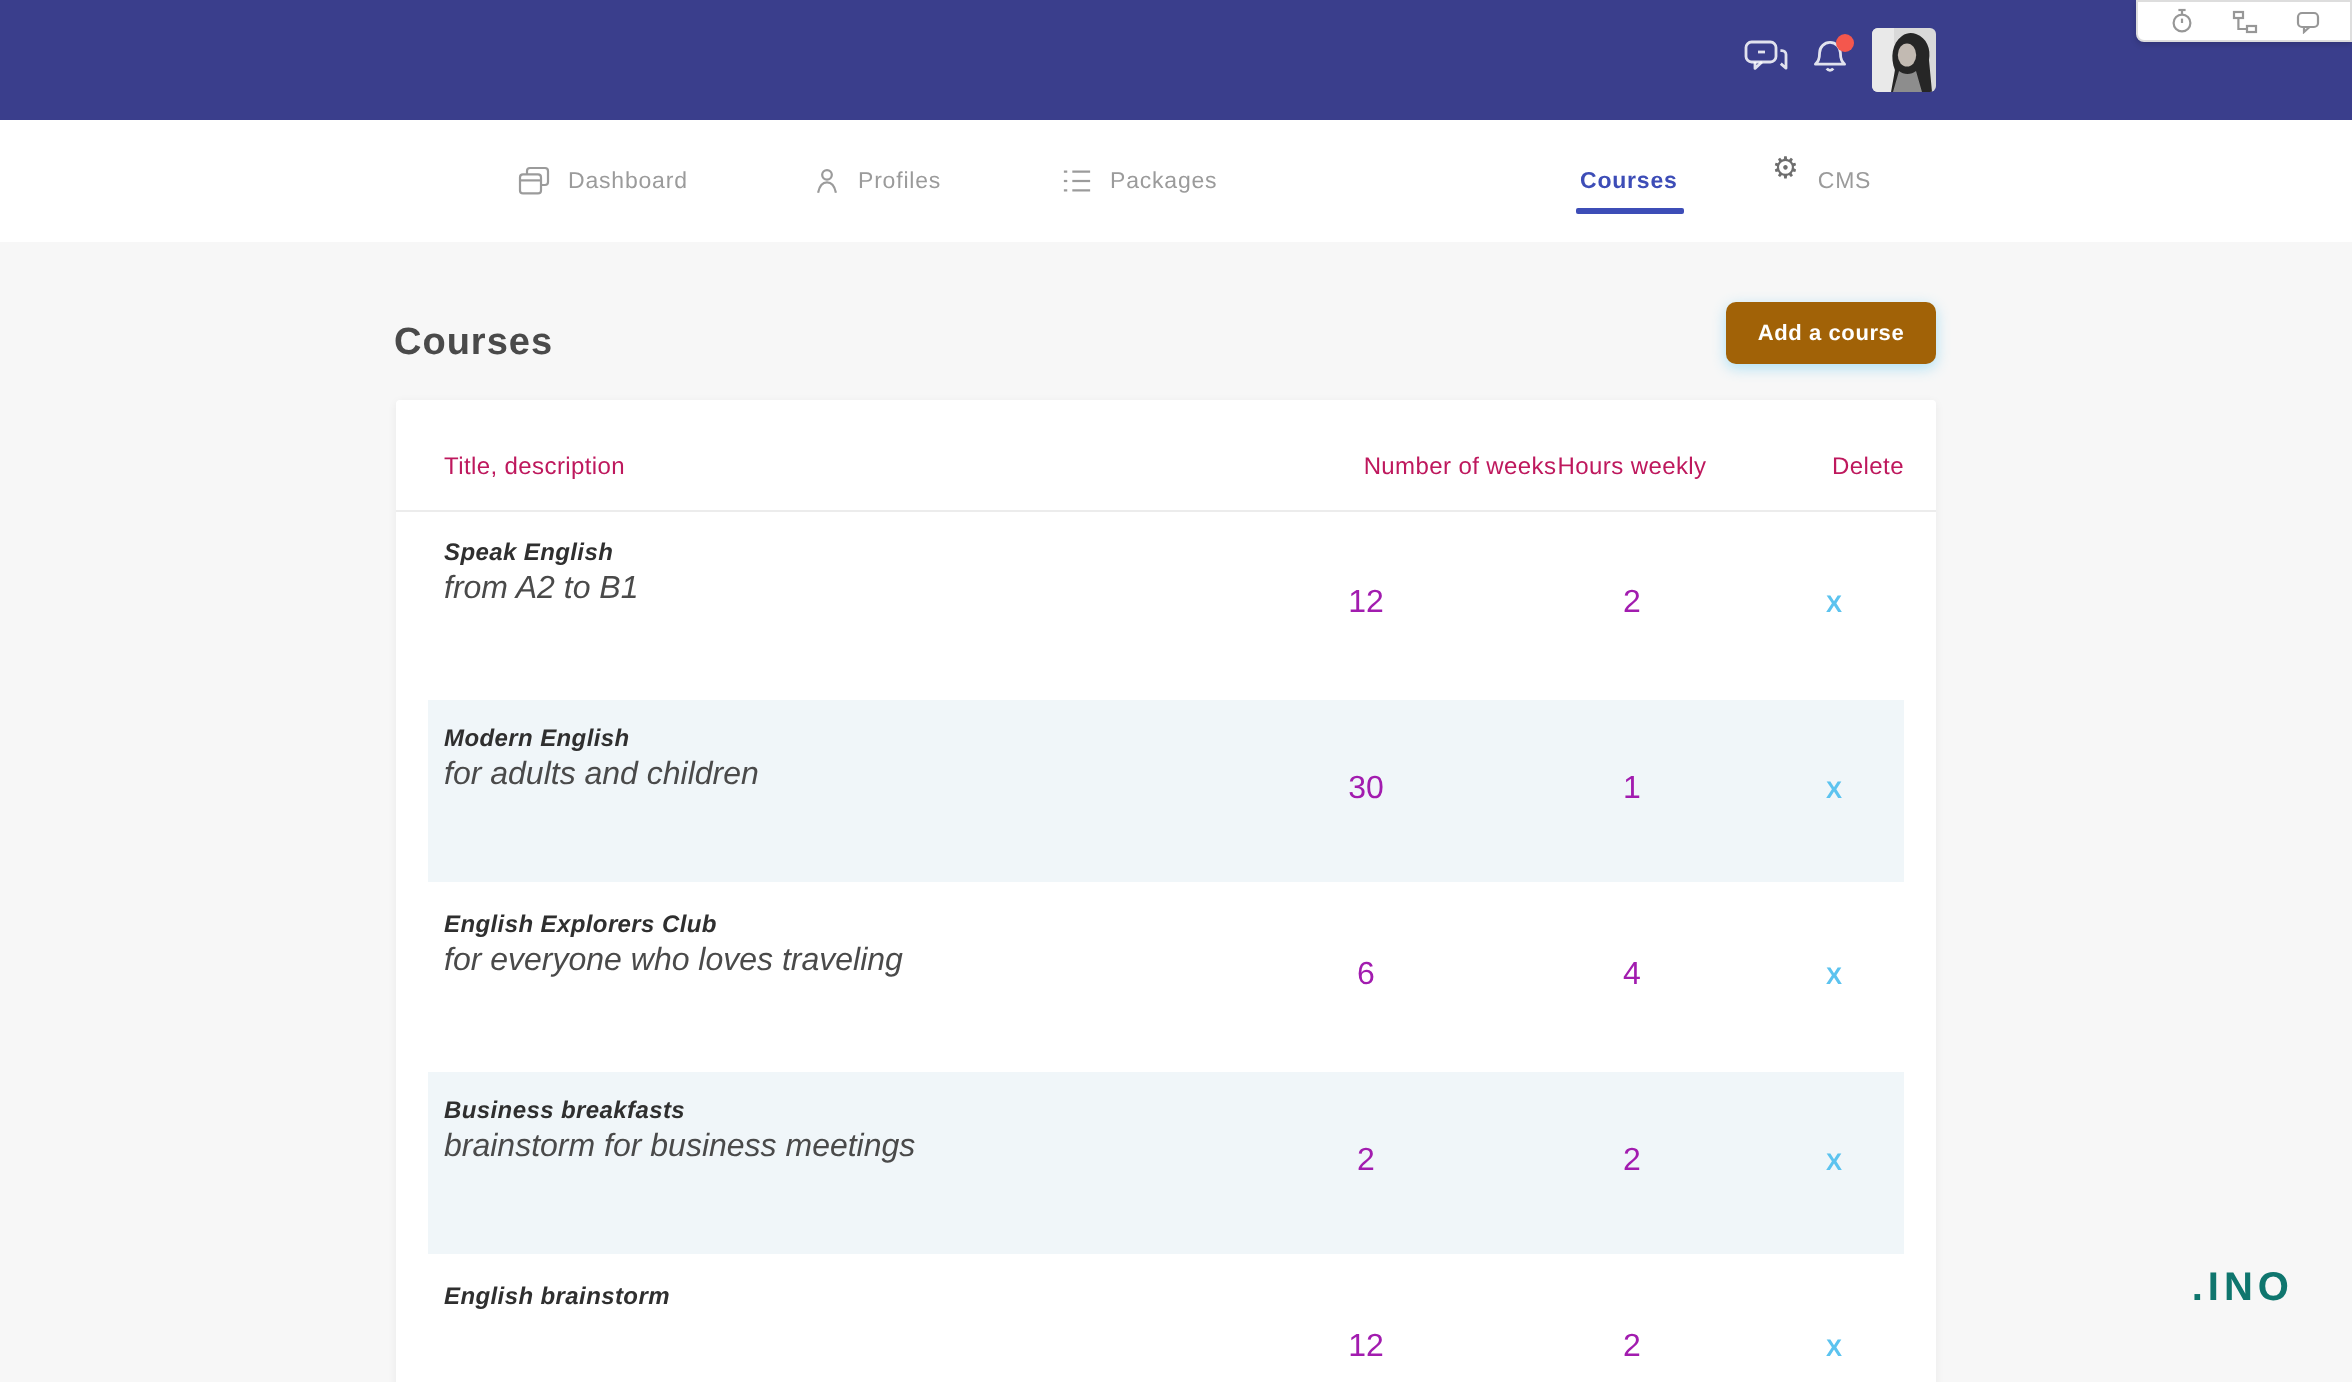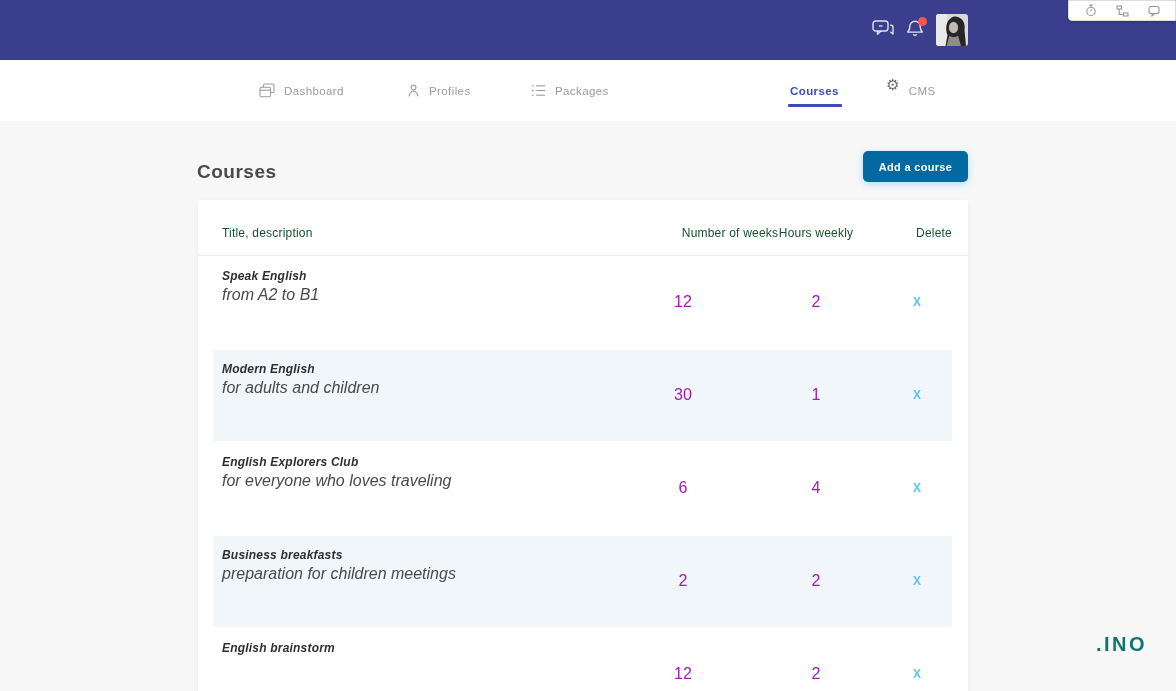--- a/index.html
+++ b/index.html
@@ -45,29 +45,29 @@
   .tab-underline { position:absolute; left:-2px; right:-3px; top:calc(100% + 7px);
     height:3px; background:#3d4db7; border-radius:1px; }
   .gear-glyph { font-size:15px; color:#6e6e6e; line-height:1;
     transform:translateY(-6px); }
 
   
   .main { position:relative; height:570px; background:#f7f7f7; overflow:hidden; }
   .page-title { position:absolute; left:197px; top:40px; font-size:19px;
     color:#4a4a4a; letter-spacing:.5px; }
   .add-btn { position:absolute; top:30px; right:208px; width:105px; height:31px;
-    background:#0369a1; color:#ffffff; font-family:inherit; font-size:11px;
+    background:#a16207; color:#ffffff; font-family:inherit; font-size:11px;
     font-weight:bold; letter-spacing:.3px; border:none; border-radius:5px;
     cursor:pointer; box-shadow:0 2px 7px rgba(85,198,242,.45); }
 
   .card { position:absolute; left:198px; top:79px; width:770px; height:560px;
     background:#ffffff; border-radius:2px; box-shadow:0 1px 5px rgba(0,0,0,.06); }
   .thead { position:relative; height:56px; border-bottom:1px solid #ececec; }
   .th { position:absolute; top:33px; transform:translateY(-50%);
-    font-size:12px; color:#14532d; letter-spacing:.2px; }
+    font-size:12px; color:#be185d; letter-spacing:.2px; }
   .th-title  { left:24px; }
   .th-weeks  { left:485px; transform:translate(-50%,-50%);margin-left:47px; }
   .th-hours  { left:618px; transform:translate(-50%,-50%); }
   .th-delete { left:719px; transform:translate(-50%,-50%);margin-left:17px; }
 
   .row { position:relative; height:93px; }
   .row.alt::before { content:""; position:absolute; left:16px; right:16px;
     top:1px; bottom:1px; background:#f0f6f9; }
   .cell-title { position:absolute; left:24px; top:13px; z-index:1;font-style:italic; }
   .course-title { font-size:12px; font-weight:bold; color:#2f2f2f;
@@ -246,21 +246,21 @@
           <div class="course-desc">for everyone who loves traveling</div>
         </div>
         <span class="cell-num cell-weeks">6</span>
         <span class="cell-num cell-hours">4</span>
         <button class="cell-delete">X</button>
       </div>
 
       <div class="row alt">
         <div class="cell-title">
           <div class="course-title">Business breakfasts</div>
-          <div class="course-desc">preparation for children meetings</div>
+          <div class="course-desc">brainstorm for business meetings</div>
         </div>
         <span class="cell-num cell-weeks">2</span>
         <span class="cell-num cell-hours">2</span>
         <button class="cell-delete">X</button>
       </div>
 
       <div class="row">
         <div class="cell-title">
           <div class="course-title">English brainstorm</div>
         </div>

